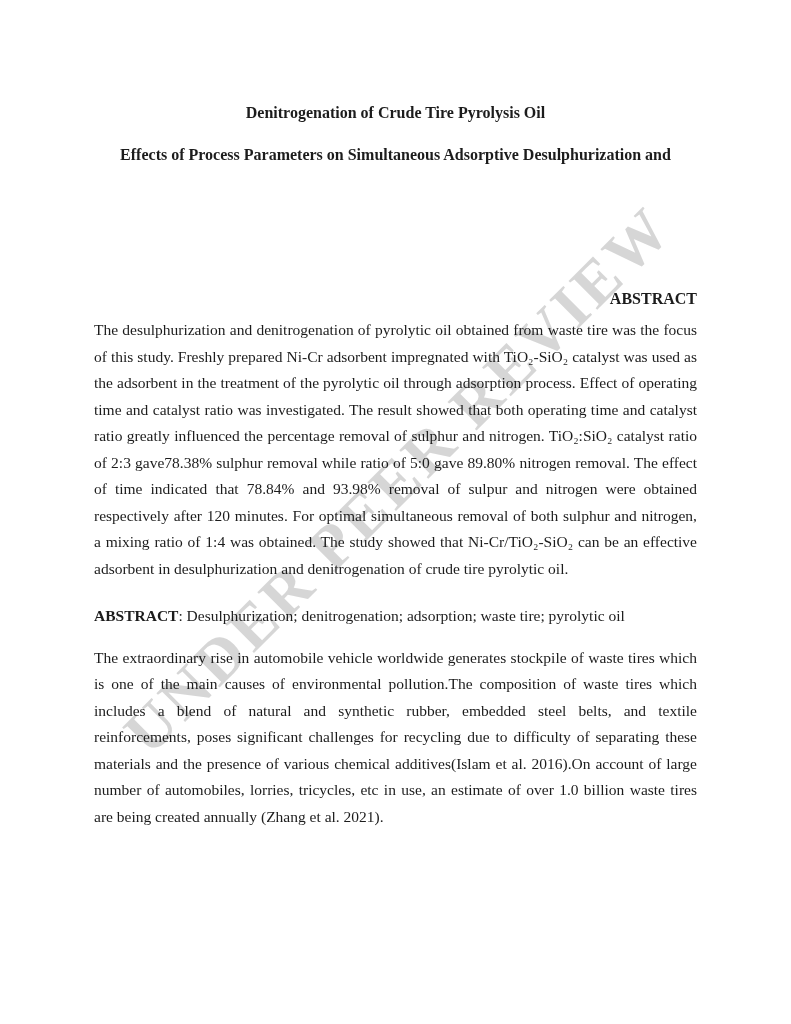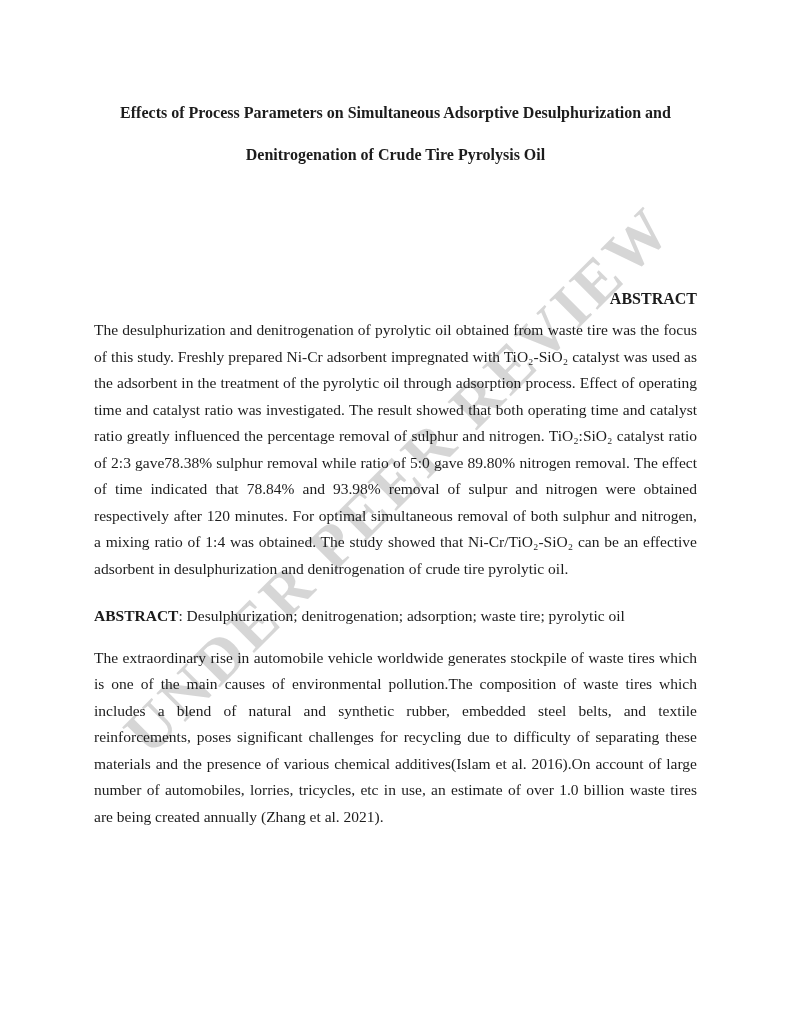--- a/index.html
+++ b/index.html
@@ -84,22 +84,22 @@
 </head>
 <body>
 
 <div class="page">
 
   <div class="watermark">UNDER PEER REVIEW</div>
 
   <div class="content">
 
     <h1 class="title">
+      <span class="title-line">Denitrogenation of Crude Tire Pyrolysis Oil</span>
       <span class="title-line">Effects of Process Parameters on Simultaneous Adsorptive Desulphurization and</span>
-      <span class="title-line">Denitrogenation of Crude Tire Pyrolysis Oil</span>
     </h1>
 
     <h2 class="section-heading abstract-heading">ABSTRACT</h2>
 
     <p class="body-text abstract-body">The desulphurization and denitrogenation of pyrolytic oil obtained from waste tire was the focus of this study. Freshly prepared Ni-Cr adsorbent impregnated with TiO₂-SiO₂ catalyst was used as the adsorbent in the treatment of the pyrolytic oil through adsorption process. Effect of operating time and catalyst ratio was investigated. The result showed that both operating time and catalyst ratio greatly influenced the percentage removal of sulphur and nitrogen. TiO₂:SiO₂ catalyst ratio of 2:3 gave78.38% sulphur removal while ratio of 5:0 gave 89.80% nitrogen removal. The effect of time indicated that 78.84% and 93.98% removal of sulpur and nitrogen were obtained respectively after 120 minutes. For optimal simultaneous removal of both sulphur and nitrogen, a mixing ratio of 1:4 was obtained. The study showed that Ni-Cr/TiO₂-SiO₂ can be an effective adsorbent in desulphurization and denitrogenation of crude tire pyrolytic oil.</p>
 
     <p class="keywords-line">
       <span class="keywords-label">ABSTRACT</span><span>: Desulphurization; denitrogenation; adsorption; waste tire; pyrolytic oil</span>
     </p>
 

